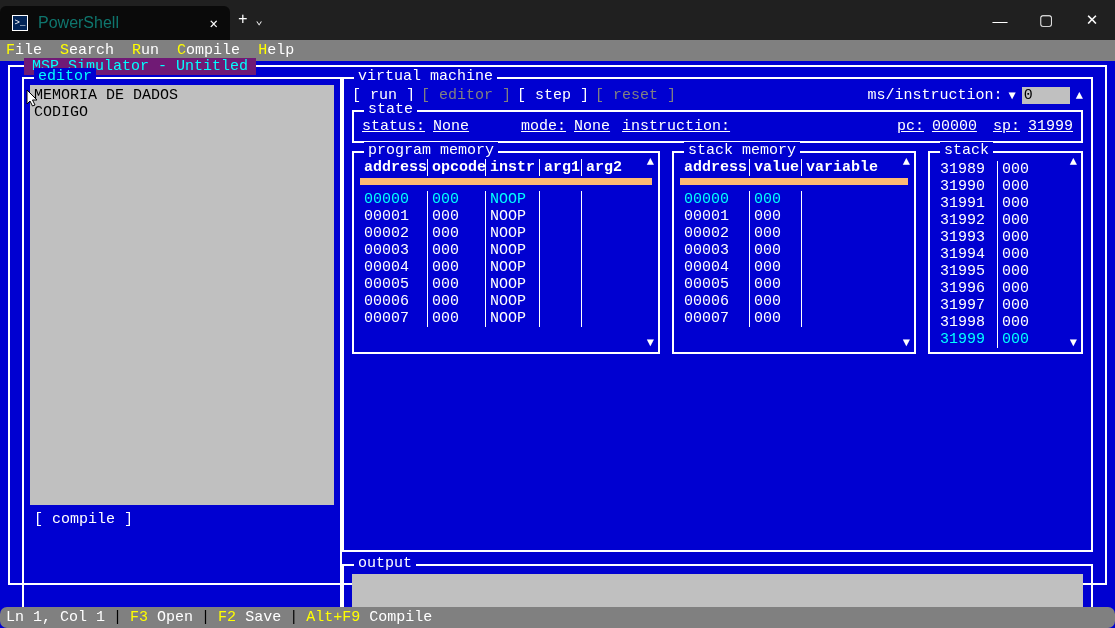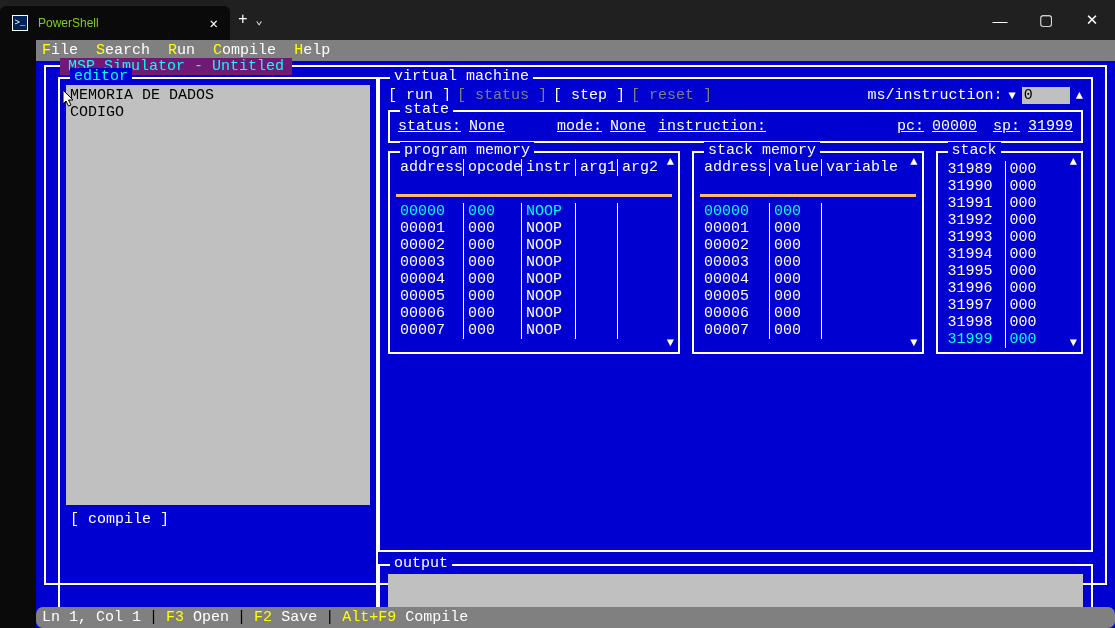--- a/index.html
+++ b/index.html
@@ -32,31 +32,30 @@
 .tab-icon {
   width: 16px; height: 16px;
   background: #012456;
   border: 1px solid #fff;
   display: inline-flex;
   align-items: center;
   justify-content: center;
   font-size: 9px;
   color: #fff;
 }
-.tab-title { flex: 1; color: #84cc16; font-family: 'Segoe UI', sans-serif; font-size: 12px;}
+.tab-title { flex: 1; color: #0f766e; font-family: 'Segoe UI', sans-serif; font-size: 16px;}
 .tab-close { color: #fff; cursor: pointer; font-size:14px; }
 .new-tab { color: #fff; margin: 0 8px; cursor: pointer; font-size:16px;}
 .chev { color: #fff; cursor: pointer; font-size:12px; }
 .window-controls { margin-left: auto; display: flex; }
 .winbtn { width: 46px; height: 40px; display:flex; align-items:center; justify-content:center; color:#fff; cursor:pointer; font-family: 'Segoe UI', sans-serif;}
 .app {
   background: #0000d1;
   height: 588px;
   position: relative;
-  margin-left: 36px;
 }
 .menubar {
   background: #808080;
   padding: 2px 6px;
   display: flex;
   gap: 18px;
 }
 .menu-item { color: #fff; cursor:pointer; }
 .menu-item .hk { color: #ffff00; }
 .app-title {
@@ -108,21 +107,21 @@
 .speed { margin-left:auto; display:flex; align-items:center; gap:6px;}
 .speed-val { background:#c0c0c0; color:#000; padding:0 2px; width:48px; display:inline-block;}
 .state-box { border:2px solid #fff; position:relative; padding:6px 8px; margin-top:6px;}
 .state-row { display:flex; gap:8px;text-decoration:underline; }
 .mem-row { display:flex; gap:12px; margin-top:8px;}
 .mem-panel { border:2px solid #fff; position:relative; padding:6px 6px 4px; }
 .pm { flex: 1.05; }
 .dm { flex: 0.82; }
 .stk { flex: 0.5; }
 .tbl { width:100%; }
-.thead { display:flex; border-bottom: 3px solid #fdba74; color:#fff; padding-bottom:18px; margin-bottom:6px;}
+.thead { display:flex; border-bottom: 7px solid #fdba74; color:#fff; padding-bottom:2px; margin-bottom:6px;font-weight:bold;}
 .thead > div, .trow > div { padding: 0 4px; border-right:1px solid #fff;}
 .thead > div:last-child, .trow > div:last-child { border-right:none;}
 .trow { display:flex; }
 .trow.hl > div { color:#00ffff; }
 .scroll-arrows { position:absolute; right:4px; color:#fff; }
 .sa-up { top:2px; }
 .sa-dn { bottom:2px; }
 .c-addr{width:68px;} .c-op{width:58px;} .c-in{width:54px;} .c-a1{width:42px;} .c-a2{width:42px;}
 .d-addr{width:70px;} .d-val{width:52px;} .d-var{width:78px;}
 .s-addr{width:62px;} .s-val{width:40px;}
@@ -186,21 +185,21 @@
 CODIGO</div>
           <div class="compile-btn">[ compile ]</div>
         </div>
       </div>
 
       <div class="right-col">
         <div class="panel vm-panel" style="flex:1;">
           <div class="panel-title plain-title">virtual machine</div>
           <div class="vm-controls">
             <span class="btn">[ run ]</span>
-            <span class="btn dim">[ status ]</span>
+            <span class="btn dim">[ editor ]</span>
             <span class="btn">[ step ]</span>
             <span class="btn dim">[ reset ]</span>
             <div class="speed">
               <span>ms/instruction:</span>
               <span class="tri">▼</span>
               <span class="speed-val">0</span>
               <span class="tri">▲</span>
             </div>
           </div>
 

